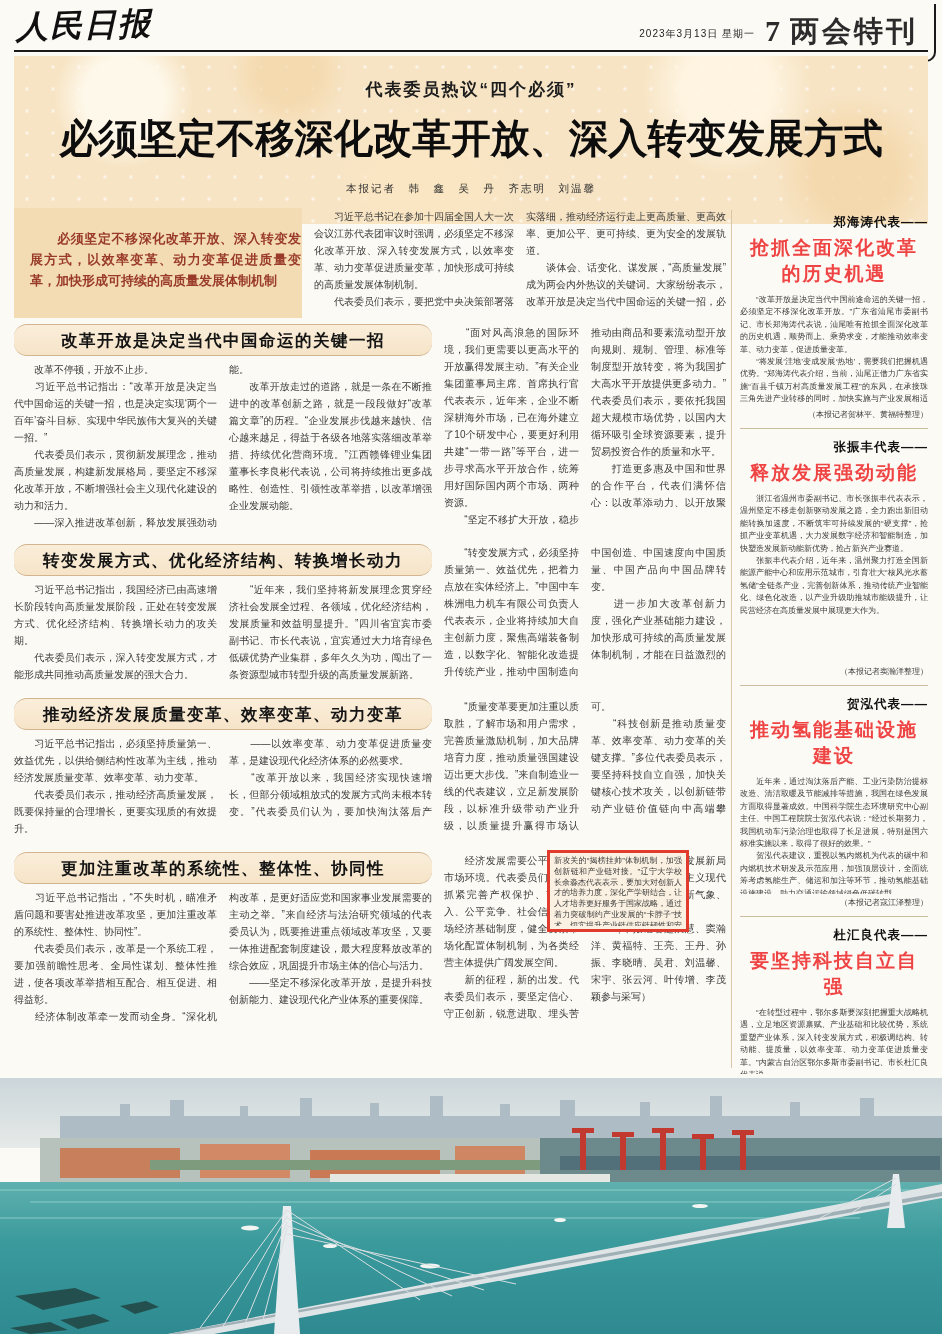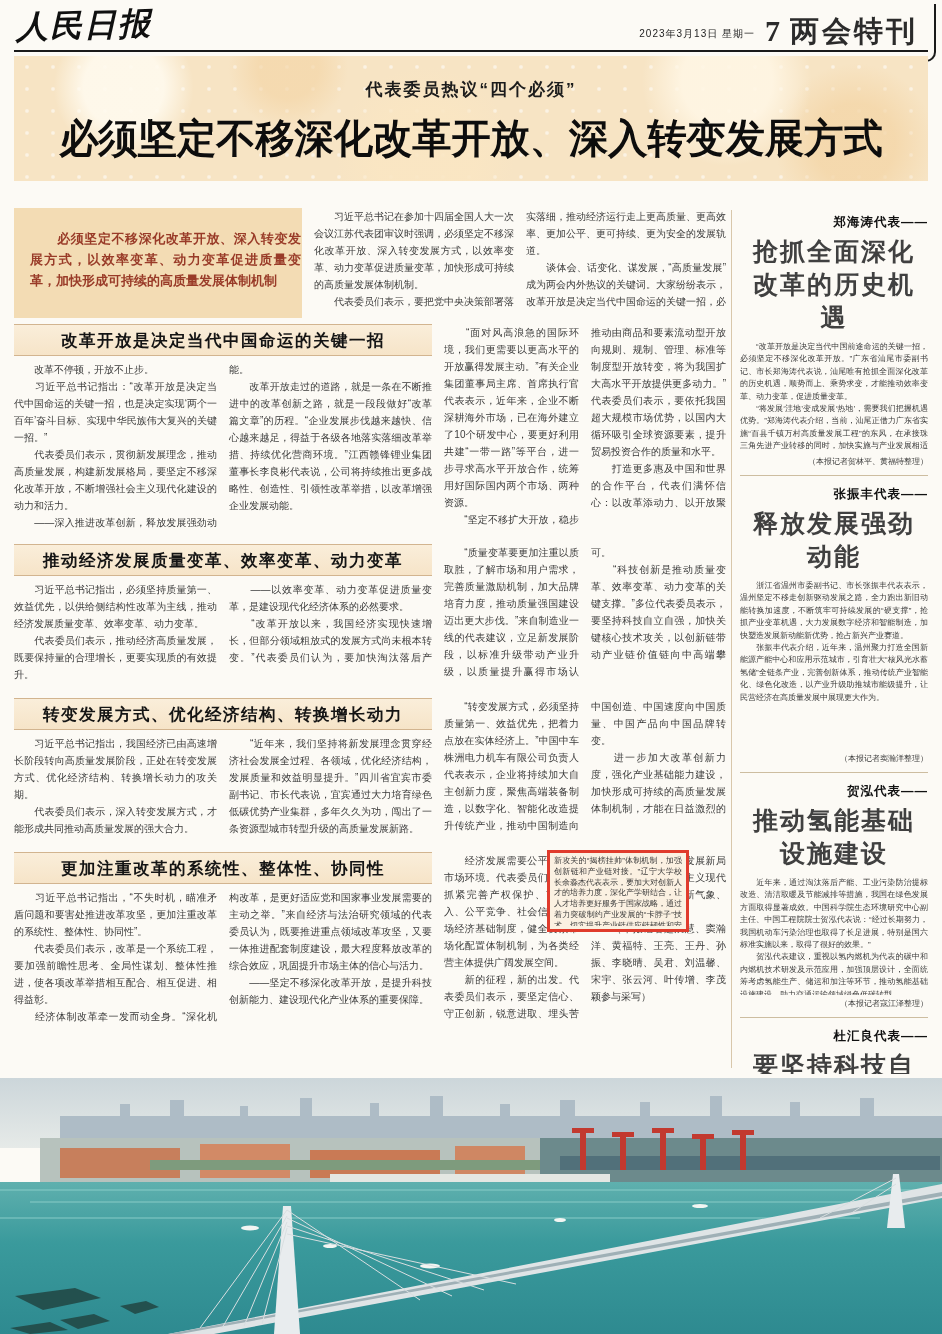--- a/index.html
+++ b/index.html
@@ -22,21 +22,21 @@
     position:absolute;left:2px;bottom:2px;
     font-family:"DejaVu Serif", serif;font-style:italic;font-weight:700;
     font-size:32px;letter-spacing:2px;transform:rotate(-1.5deg);color:#101010;
   }
   .hdr-right{position:absolute;right:10px;bottom:4px;display:flex;align-items:flex-end;gap:10px;text-align:center;}
   .hdr-date{font-size:10px;color:#222;padding-bottom:5px;letter-spacing:1px;}
   .hdr-pageno{font-size:30px;font-weight:700;font-family:"Liberation Serif", serif;line-height:1;}
   .hdr-section{font-size:29px;font-weight:700;letter-spacing:3px;line-height:1;}
   
   .banner{
-    position:absolute;left:14px;top:56px;width:914px;height:125px;
+    position:absolute;left:14px;top:56px;width:914px;height:168px;
     background-color:#f7e4c4;
     background-image:
       radial-gradient(circle at 12% 25%, rgba(255,250,238,.9) 0 40px, rgba(255,250,238,0) 70px),
       radial-gradient(circle at 45% 80%, rgba(250,230,195,.9) 0 50px, rgba(250,230,195,0) 90px),
       radial-gradient(circle at 78% 20%, rgba(255,246,228,.9) 0 45px, rgba(255,246,228,0) 85px),
       radial-gradient(circle at 92% 70%, rgba(244,214,168,.8) 0 40px, rgba(244,214,168,0) 80px),
       radial-gradient(circle at 30% 10%, rgba(244,214,168,.7) 0 30px, rgba(244,214,168,0) 60px),
       radial-gradient(circle, rgba(255,255,255,.55) 0 1.2px, rgba(255,255,255,0) 2.5px);
     background-size:auto,auto,auto,auto,auto,26px 22px;
     text-align:center;
@@ -68,20 +68,21 @@
   .lead-text{flex:1;height:110px;}
   .sec{display:flex;gap:12px;margin-bottom:5px;}
   .sec-left{width:418px;}
   .sec-right{flex:1;}
   .sec-head{
     height:30px;line-height:30px;text-align:center;
     background:linear-gradient(#faeeda,#f6e4c8);
     border-top:1px solid #d2b48f;border-bottom:1px solid #d2b48f;
     font-size:16.5px;font-weight:700;letter-spacing:1.5px;color:#141414;
     margin-bottom:5px;
+    border-radius:13px;
   }
   .sec1 .sec-left .body-cols{height:178px;}
   .sec1 .sec-right{height:214px;}
   .sec2 .sec-left .body-cols{height:112px;}
   .sec2 .sec-right{height:148px;}
   .sec3 .sec-left .body-cols{height:112px;}
   .sec3 .sec-right{height:148px;}
   .sec4 .sec-left .body-cols{height:178px;}
   .sec4 .sec-right{height:214px;}
   
@@ -92,22 +93,22 @@
   }
   .annotation-box p{
     margin:0;font-size:8px;line-height:10.8px;text-align:justify;color:#3a3a3a;
     white-space:pre-line;overflow:hidden;height:70px;
   }
   
   .sidebar{position:absolute;left:726px;top:0;width:188px;height:866px;overflow:hidden;}
   .sb-item{padding-top:4px;}
   .sb-label{font-size:12.5px;font-weight:700;color:#111;margin:2px 0 4px 0;letter-spacing:1px;text-align:right;}
   .sb-title{
-    font-family:"Liberation Serif", serif;font-size:25px;font-weight:700;
-    letter-spacing:2px;text-align:center;color:#404040;margin:2px 0 7px 0;
+    font-family:"Liberation Serif", serif;font-size:19px;font-weight:700;
+    letter-spacing:2px;text-align:center;color:#ef4444;margin:2px 0 7px 0;
   }
   .sb-body{
     font-size:8px;line-height:12.4px;text-align:justify;color:#3a3a3a;
     white-space:pre-line;overflow:hidden;
   }
   .sb-credit{font-size:8px;color:#3a3a3a;text-align:right;margin-top:3px;}
   .sb-sep{border-top:1px solid #cdbda0;margin:8px 0 4px 0;}
   #sb1 .sb-body{height:112px;}
   #sb2 .sb-body{height:170px;}
   #sb3 .sb-body{height:118px;}
@@ -124,20 +125,21 @@
   <div class="hdr-right">
     <span class="hdr-date">2023年3月13日 星期一</span>
     <span class="hdr-pageno">7</span>
     <span class="hdr-section">两会特刊</span>
   </div>
 </div>
 
 <div class="banner">
   <div class="kicker">代表委员热议“四个必须”</div>
   <div class="headline">必须坚定不移深化改革开放、深入转变发展方式</div>
+  <div class="byline">本报记者　韩　鑫　吴　丹　齐志明　刘温馨</div>
 </div>
 
 <div class="content">
 
   <div class="main">
     <div class="lead-row">
       <div class="intro-box">
         <p>　　必须坚定不移深化改革开放、深入转变发展方式，以效率变革、动力变革促进质量变革，加快形成可持续的高质量发展体制机制</p>
       </div>
       <div class="lead-text body-cols">　　习近平总书记在参加十四届全国人大一次会议江苏代表团审议时强调，必须坚定不移深化改革开放、深入转变发展方式，以效率变革、动力变革促进质量变革，加快形成可持续的高质量发展体制机制。
@@ -152,41 +154,41 @@
 　　习近平总书记指出：“改革开放是决定当代中国命运的关键一招，也是决定实现‘两个一百年’奋斗目标、实现中华民族伟大复兴的关键一招。”
 　　代表委员们表示，贯彻新发展理念，推动高质量发展，构建新发展格局，要坚定不移深化改革开放，不断增强社会主义现代化建设的动力和活力。
 　　——深入推进改革创新，释放发展强劲动能。
 　　改革开放走过的道路，就是一条在不断推进中的改革创新之路，就是一段段做好“改革篇文章”的历程。“企业发展步伐越来越快、信心越来越足，得益于各级各地落实落细改革举措、持续优化营商环境。”江西赣锋锂业集团董事长李良彬代表说，公司将持续推出更多战略性、创造性、引领性改革举措，以改革增强企业发展动能。</div>
       </div>
       <div class="sec-right body-cols">　　“面对风高浪急的国际环境，我们更需要以更高水平的开放赢得发展主动。”有关企业集团董事局主席、首席执行官代表表示，近年来，企业不断深耕海外市场，已在海外建立了10个研发中心，要更好利用共建“一带一路”等平台，进一步寻求高水平开放合作，统筹用好国际国内两个市场、两种资源。
 　　“坚定不移扩大开放，稳步推动由商品和要素流动型开放向规则、规制、管理、标准等制度型开放转变，将为我国扩大高水平开放提供更多动力。”代表委员们表示，要依托我国超大规模市场优势，以国内大循环吸引全球资源要素，提升贸易投资合作的质量和水平。
 　　打造更多惠及中国和世界的合作平台，代表们满怀信心：以改革添动力、以开放聚活力，中国经济高质量发展前景光明。</div>
     </section>
 
+    <section class="sec sec2">
+      <div class="sec-left">
+        <div class="sec-head">转变发展方式、优化经济结构、转换增长动力</div>
+        <div class="body-cols">　　习近平总书记指出，我国经济已由高速增长阶段转向高质量发展阶段，正处在转变发展方式、优化经济结构、转换增长动力的攻关期。
+　　代表委员们表示，深入转变发展方式，才能形成共同推动高质量发展的强大合力。
+　　“近年来，我们坚持将新发展理念贯穿经济社会发展全过程、各领域，优化经济结构，发展质量和效益明显提升。”四川省宜宾市委副书记、市长代表说，宜宾通过大力培育绿色低碳优势产业集群，多年久久为功，闯出了一条资源型城市转型升级的高质量发展新路。</div>
+      </div>
+      <div class="sec-right body-cols">　　“转变发展方式，必须坚持质量第一、效益优先，把着力点放在实体经济上。”中国中车株洲电力机车有限公司负责人代表表示，企业将持续加大自主创新力度，聚焦高端装备制造，以数字化、智能化改造提升传统产业，推动中国制造向中国创造、中国速度向中国质量、中国产品向中国品牌转变。
+　　进一步加大改革创新力度，强化产业基础能力建设，加快形成可持续的高质量发展体制机制，才能在日益激烈的国际竞争中赢得优势、赢得主动、赢得未来。</div>
+    </section>
+
     <section class="sec sec3">
       <div class="sec-left">
         <div class="sec-head">推动经济发展质量变革、效率变革、动力变革</div>
         <div class="body-cols">　　习近平总书记指出，必须坚持质量第一、效益优先，以供给侧结构性改革为主线，推动经济发展质量变革、效率变革、动力变革。
 　　代表委员们表示，推动经济高质量发展，既要保持量的合理增长，更要实现质的有效提升。
 　　——以效率变革、动力变革促进质量变革，是建设现代化经济体系的必然要求。
 　　“改革开放以来，我国经济实现快速增长，但部分领域粗放式的发展方式尚未根本转变。”代表委员们认为，要加快淘汰落后产能，推进资源要素高效配置，着力提高全要素生产率，夯实高质量发展的微观基础。</div>
       </div>
       <div class="sec-right body-cols">　　“质量变革要更加注重以质取胜，了解市场和用户需求，完善质量激励机制，加大品牌培育力度，推动质量强国建设迈出更大步伐。”来自制造业一线的代表建议，立足新发展阶段，以标准升级带动产业升级，以质量提升赢得市场认可。
 　　“科技创新是推动质量变革、效率变革、动力变革的关键支撑。”多位代表委员表示，要坚持科技自立自强，加快关键核心技术攻关，以创新链带动产业链价值链向中高端攀升，为高质量发展注入源源不断的动力。</div>
-    </section>
-
-    <section class="sec sec2">
-      <div class="sec-left">
-        <div class="sec-head">转变发展方式、优化经济结构、转换增长动力</div>
-        <div class="body-cols">　　习近平总书记指出，我国经济已由高速增长阶段转向高质量发展阶段，正处在转变发展方式、优化经济结构、转换增长动力的攻关期。
-　　代表委员们表示，深入转变发展方式，才能形成共同推动高质量发展的强大合力。
-　　“近年来，我们坚持将新发展理念贯穿经济社会发展全过程、各领域，优化经济结构，发展质量和效益明显提升。”四川省宜宾市委副书记、市长代表说，宜宾通过大力培育绿色低碳优势产业集群，多年久久为功，闯出了一条资源型城市转型升级的高质量发展新路。</div>
-      </div>
-      <div class="sec-right body-cols">　　“转变发展方式，必须坚持质量第一、效益优先，把着力点放在实体经济上。”中国中车株洲电力机车有限公司负责人代表表示，企业将持续加大自主创新力度，聚焦高端装备制造，以数字化、智能化改造提升传统产业，推动中国制造向中国创造、中国速度向中国质量、中国产品向中国品牌转变。
-　　进一步加大改革创新力度，强化产业基础能力建设，加快形成可持续的高质量发展体制机制，才能在日益激烈的国际竞争中赢得优势、赢得主动、赢得未来。</div>
     </section>
 
     <section class="sec sec4">
       <div class="sec-left">
         <div class="sec-head">更加注重改革的系统性、整体性、协同性</div>
         <div class="body-cols">　　习近平总书记指出，“不失时机，瞄准矛盾问题和要害处推进改革攻坚，更加注重改革的系统性、整体性、协同性”。
 　　代表委员们表示，改革是一个系统工程，要加强前瞻性思考、全局性谋划、整体性推进，使各项改革举措相互配合、相互促进、相得益彰。
 　　经济体制改革牵一发而动全身。“深化机构改革，是更好适应党和国家事业发展需要的主动之举。”来自经济与法治研究领域的代表委员认为，既要推进重点领域改革攻坚，又要一体推进配套制度建设，最大程度释放改革的综合效应，巩固提升市场主体的信心与活力。
 　　——坚定不移深化改革开放，是提升科技创新能力、建设现代化产业体系的重要保障。</div>
       </div>

